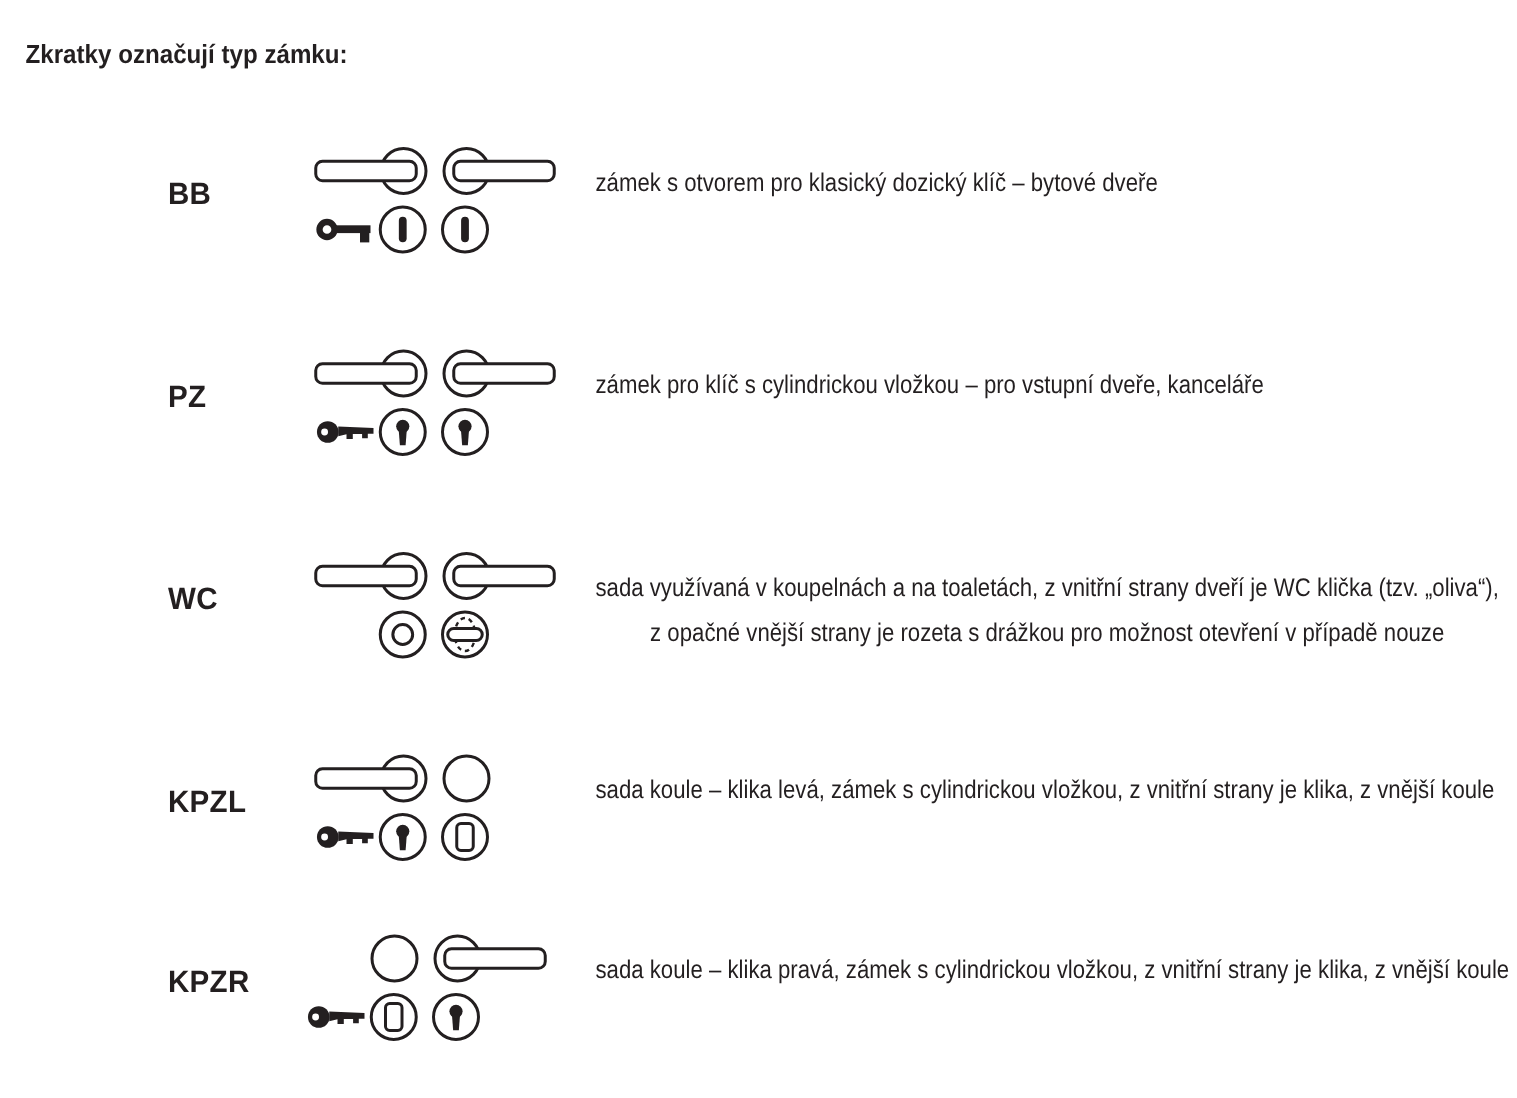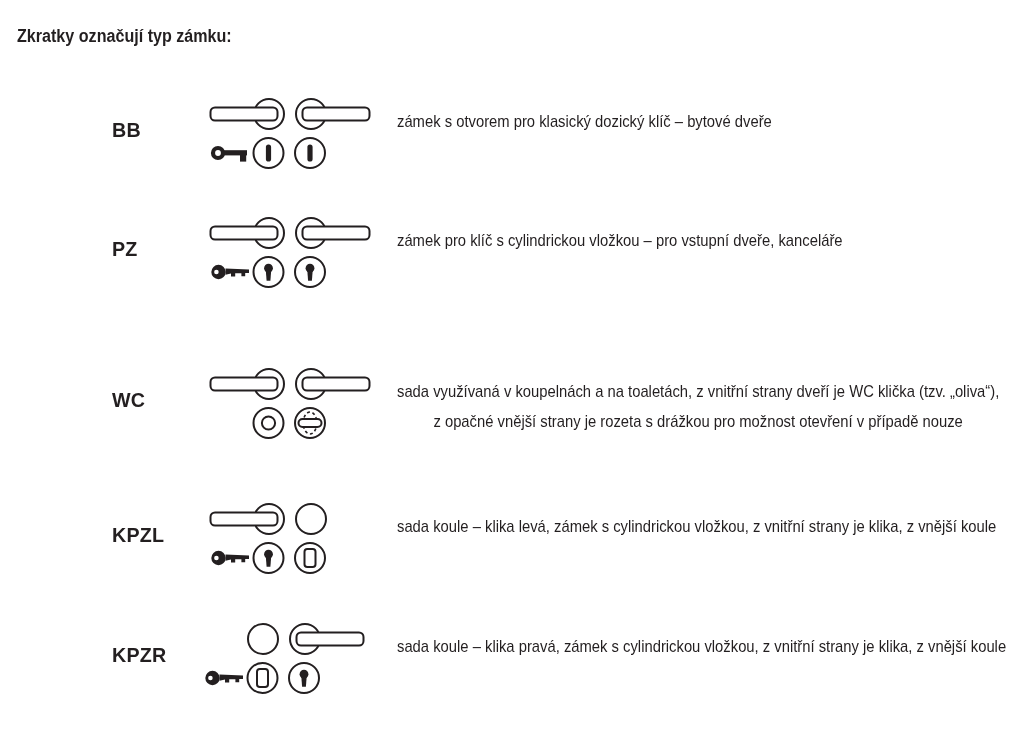--- a/index.html
+++ b/index.html
@@ -60,21 +60,21 @@
       <g>
         <circle class="ln" cx="105" cy="57" r="15"></circle>
         <rect x="102.4" y="48.5" width="5.2" height="17" rx="2.6" fill="#231f20"></rect>
       </g>
     </svg>
   <div class="desc">
       <div class="desc-line">zámek s otvorem pro klasický dozický klíč – bytové dveře</div>
     </div>
 </section>
 
-<section class="row" data-row="1" style="top: 215px;">
+<section class="row" data-row="1" style="top: 231px;">
   <div class="code">PZ</div>
   <svg class="diagram" viewBox="0 0 170 75">
       <g>
         <circle class="ln" cx="64" cy="18" r="15"></circle>
         <rect class="ln" x="5.5" y="11.5" width="67" height="13" rx="4.5"></rect>
       </g>
       <g>
         <circle class="ln" cx="106" cy="18" r="15"></circle>
         <rect class="ln" x="97.5" y="11.5" width="67" height="13" rx="4.5"></rect>
       </g>

